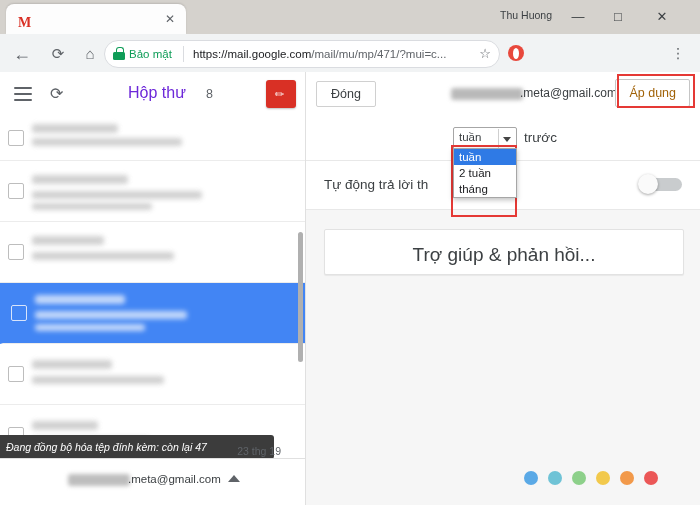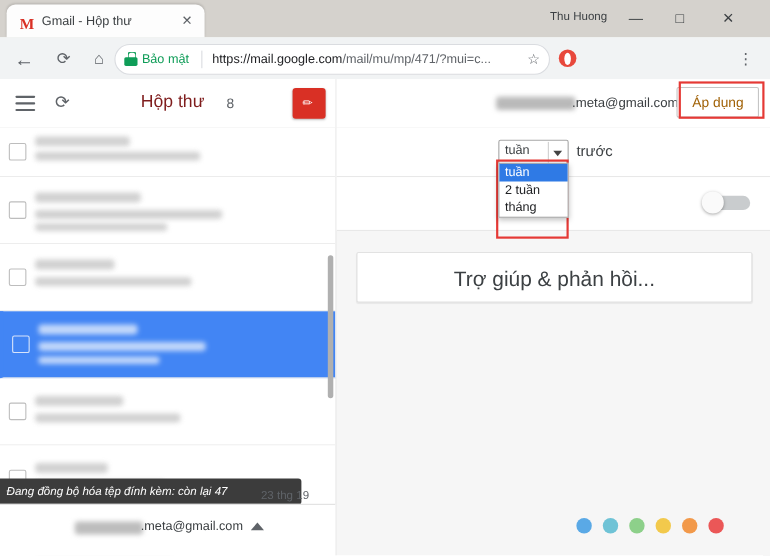--- a/index.html
+++ b/index.html
@@ -121,21 +121,21 @@
   .gm-hamburger span{
     position:absolute;left:0;width:18px;height:2px;background:#5f6368;border-radius:1px;
   }
   .gm-hamburger span:nth-child(1){top:0;}
   .gm-hamburger span:nth-child(2){top:6px;}
   .gm-hamburger span:nth-child(3){top:12px;}
   .gm-refresh{
     position:absolute;left:50px;top:13px;font-size:16px;color:#5f6368;line-height:18px;
   }
   .gm-title{
-    position:absolute;left:128px;top:12px;font-size:16px;color:#7f1d1d;
+    position:absolute;left:128px;top:12px;font-size:16px;color:#6d28d9;
   }
   .gm-count{
     position:absolute;left:206px;top:15px;font-size:12.5px;color:#5f6368;
   }
   .gm-compose{
     position:absolute;left:266px;top:8px;width:30px;height:28px;
     background:#d93025;border-radius:3px;box-shadow:0 1px 2px rgba(0,0,0,.25);
   }
   .gm-compose .pencil{
     position:absolute;left:9px;top:8px;width:12px;height:12px;color:#fff;font-size:11px;
@@ -288,21 +288,20 @@
   }
 </style>
 </head>
 <body>
 
 <div class="app">
 
   <div class="titlebar">
     <div class="tab">
       <div class="tab-favicon">M</div>
-      <div class="tab-title">Gmail - Hộp thư</div>
       <div class="tab-close">✕</div>
     </div>
     <div class="user-label">Thu Huong</div>
     <div class="win-btn win-min">—</div>
     <div class="win-btn win-max">□</div>
     <div class="win-btn win-close">✕</div>
   </div>
 
   <div class="toolbar">
     <div class="nav-icon nav-back">←</div>
@@ -394,36 +393,38 @@
       <div class="gm-footer">
         <div class="acct-blur"></div>
         <div class="acct-text">.meta@gmail.com</div>
         <div class="acct-caret"></div>
       </div>
     </div>
 
     <div class="right-pane">
 
       <div class="rp-header">
+        <div class="btn-dong">Đóng</div>
         <div class="hdr-email-blur"></div>
         <div class="hdr-email">.meta@gmail.com</div>
         <div class="btn-apdung">Áp dụng</div>
       </div>
       <div class="redbox" id="redbox-apdung"></div>
 
       <div class="row-download">
         <div class="select-box">
           <div class="sv">tuần</div>
           <div class="select-sep"></div>
           <div class="scaret"></div>
         </div>
         <div class="lbl" style="left:218px;top:14px;">trước</div>
       </div>
 
       <div class="row-auto">
+        <div class="lbl" style="left:18px;top:16px;">Tự động trả lời th</div>
         <div class="toggle">
           <div class="track"></div>
           <div class="knob"></div>
         </div>
       </div>
 
       <div class="dropdown">
         <div class="dd-opt sel">tuần</div>
         <div class="dd-opt">2 tuần</div>
         <div class="dd-opt">tháng</div>

